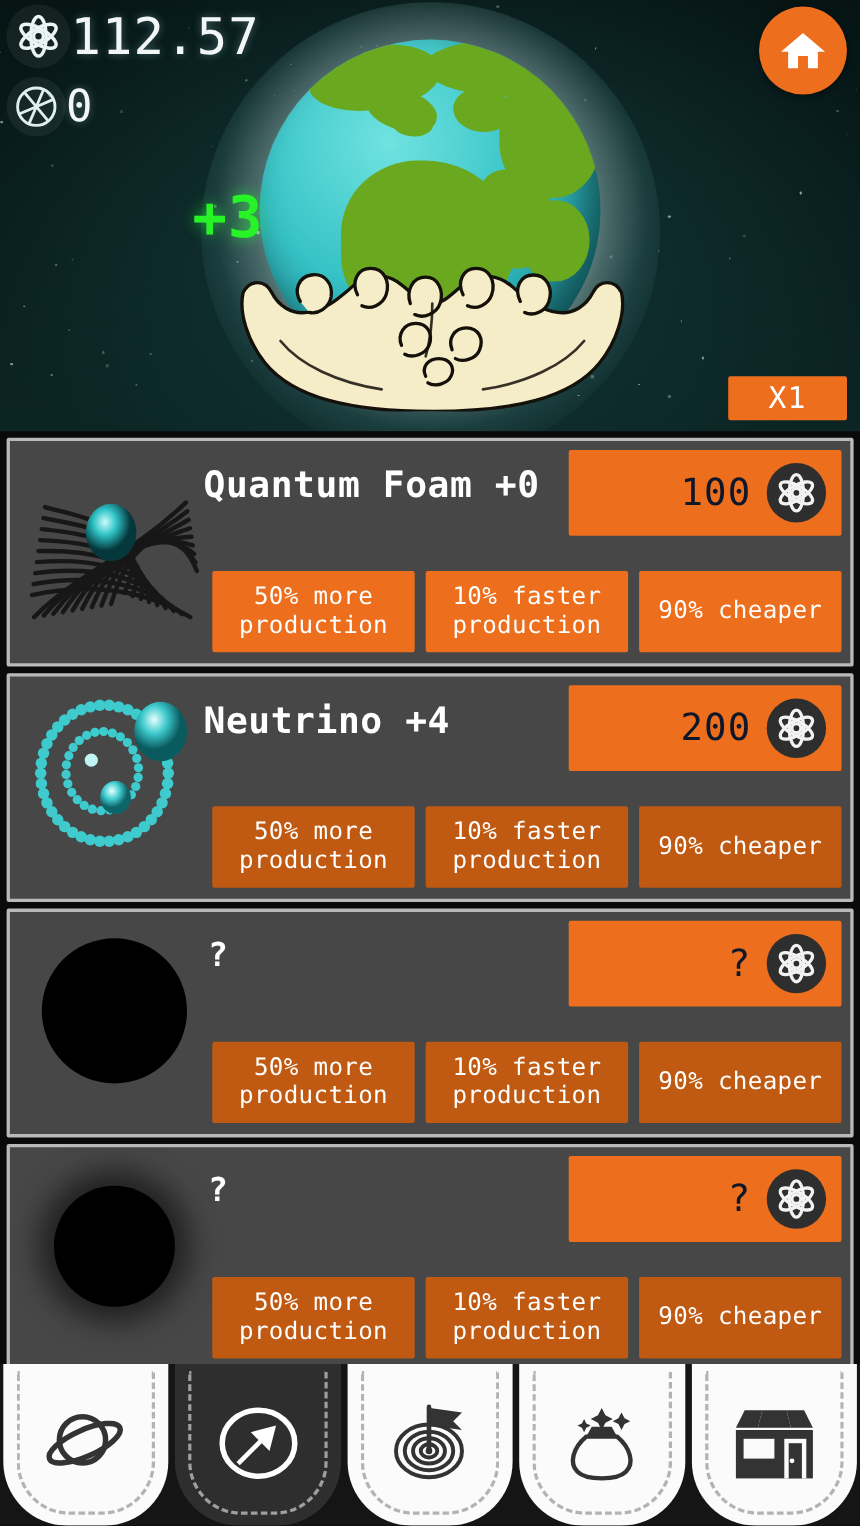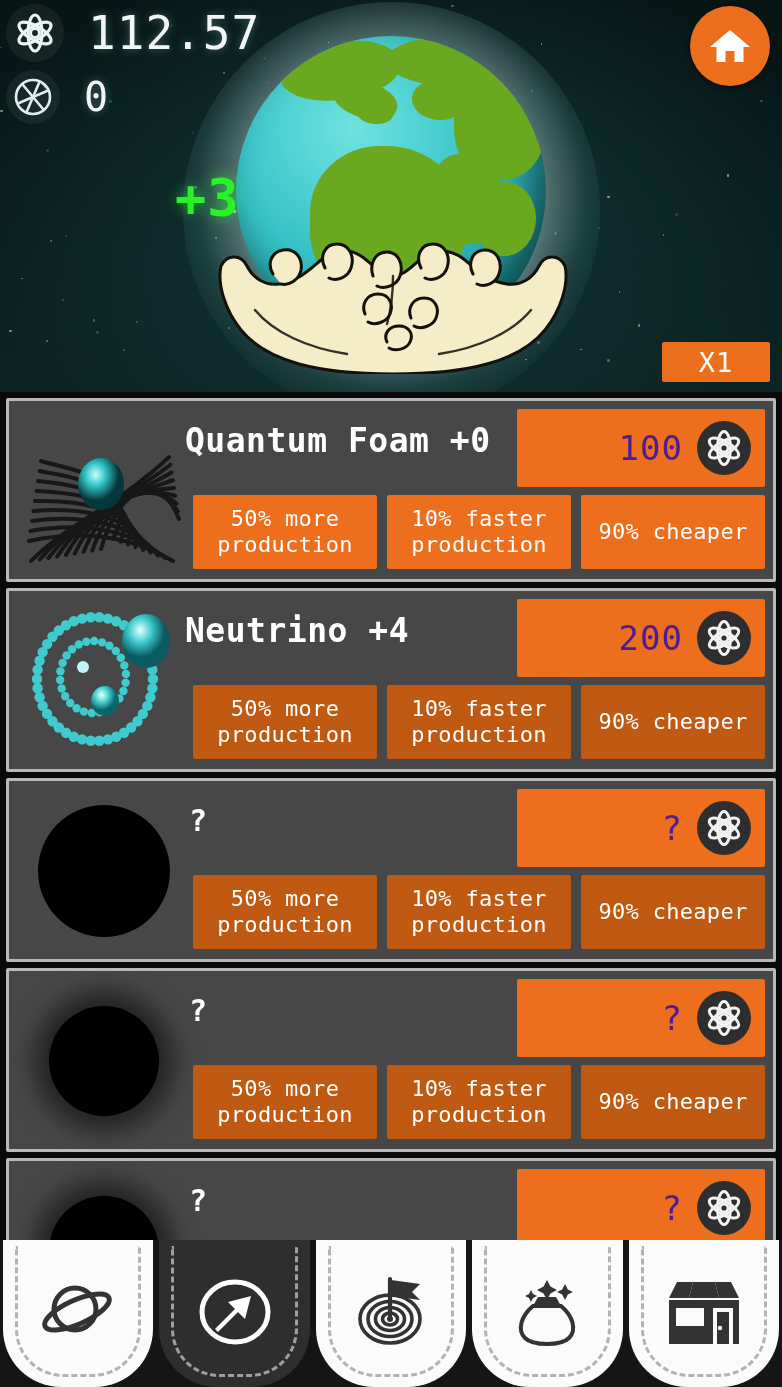--- a/index.html
+++ b/index.html
@@ -14,21 +14,21 @@
       radial-gradient(ellipse 620px 420px at 391px 205px, rgba(28,78,78,.55) 0%, rgba(10,34,34,0) 70%),
       linear-gradient(180deg,#061414 0%,#0b2323 26%,#0f2e2e 55%,#0d2a2a 82%,#0a2020 100%);
     overflow:hidden;
   }
 
   
   #stage{ position:absolute; left:0; top:0; width:782px; height:392px; overflow:hidden; }
   .star{ position:absolute; background:#cfe9e3; border-radius:50%; opacity:.45; }
 
   
-  .cur-row{ position:absolute; display:flex; align-items:center; gap:24px; z-index:6;justify-content:center; }
+  .cur-row{ position:absolute; display:flex; align-items:center; gap:0; z-index:6;justify-content:center; }
   #cur-atoms{ left:6px; top:4px; }
   #cur-aperture{ left:6px; top:70px; }
   .cur-ic{ width:58px; height:58px; border-radius:50%; background:rgba(255,255,255,.06);
            position:relative; flex:0 0 auto; }
   #cur-aperture .cur-ic{ width:54px; height:54px; }
   .cur-val{ color:#f2f6f6; font-size:46px; letter-spacing:1px; line-height:1;
             text-shadow:0 0 8px rgba(190,235,235,.35); font-weight:400; }
   #cur-aperture .cur-val{ font-size:40px; }
 
   #rate{ position:absolute; left:0; top:8px; width:782px; text-align:center;
@@ -52,30 +52,30 @@
     font-weight:bold; letter-spacing:1px; text-shadow:0 0 14px rgba(40,255,60,.65); z-index:5; }
   #hands{ position:absolute; left:6px; top:186px; width:356px; height:160px; z-index:4; }
 
   #mult-btn{ position:absolute; right:12px; top:342px; width:108px; height:40px; background:#ed6f1e;
     display:flex; align-items:center; justify-content:center; z-index:8; border-radius:2px; }
   #mult-btn span{ color:#fff; font-size:27px; letter-spacing:1px; }
 
   
   #list{ position:absolute; left:0; top:392px; width:782px; height:861px; overflow:hidden;
          background:#0a0a0a; }
-  .card{ position:relative; width:770px; margin:6px auto 0; height:184px;
+  .card{ position:relative; width:770px; margin:6px auto 0; height:208px;
          background:#474747; border:3px solid #b9b9b9; border-radius:2px; overflow:hidden; }
   .card-icon{ position:absolute; left:12px; top:10px; width:166px; height:160px; }
   .card-title{ position:absolute; left:176px; top:20px; color:#ffffff; font-size:33px;
                font-weight:bold; letter-spacing:.5px; white-space:nowrap; }
   .card-title.locked{ font-size:30px; top:22px; left:180px; }
   .price-btn{ position:absolute; right:8px; top:8px; width:248px; height:78px; background:#ed6f1e;
               display:flex; align-items:center; justify-content:flex-end; gap:14px; padding-right:14px;
               border-radius:2px; }
-  .price-val{ color:#4c1d95; font-size:34px; letter-spacing:1px; }
+  .price-val{ color:#0f172a; font-size:34px; letter-spacing:1px; }
   .atom-chip{ width:54px; height:54px; border-radius:50%; background:#2e2e2e; position:relative;
               flex:0 0 auto; }
   .upg-row{ position:absolute; left:184px; right:8px; bottom:10px; display:flex; gap:10px; }
   .upg{ flex:1; height:74px; background:#ed6f1e; border-radius:2px; display:flex; flex-direction:column;
         align-items:center; justify-content:center; color:#fff; font-size:22px; line-height:1.2;
         text-align:center; letter-spacing:.3px; }
   .card.dim .upg{ background:#c05a12; }
   .blackball{ position:absolute; border-radius:50%; background:#000; }
 
   

